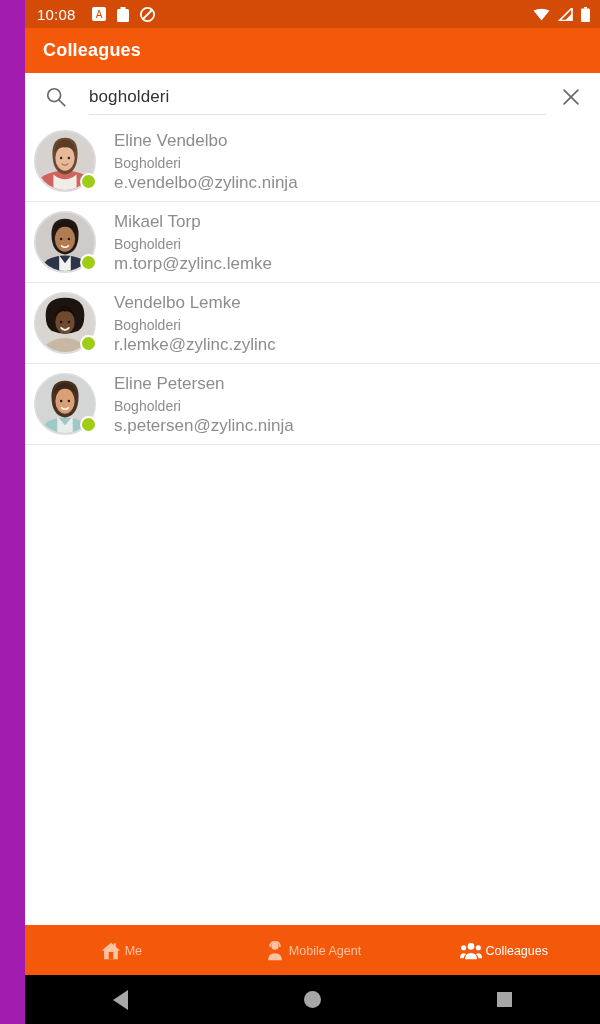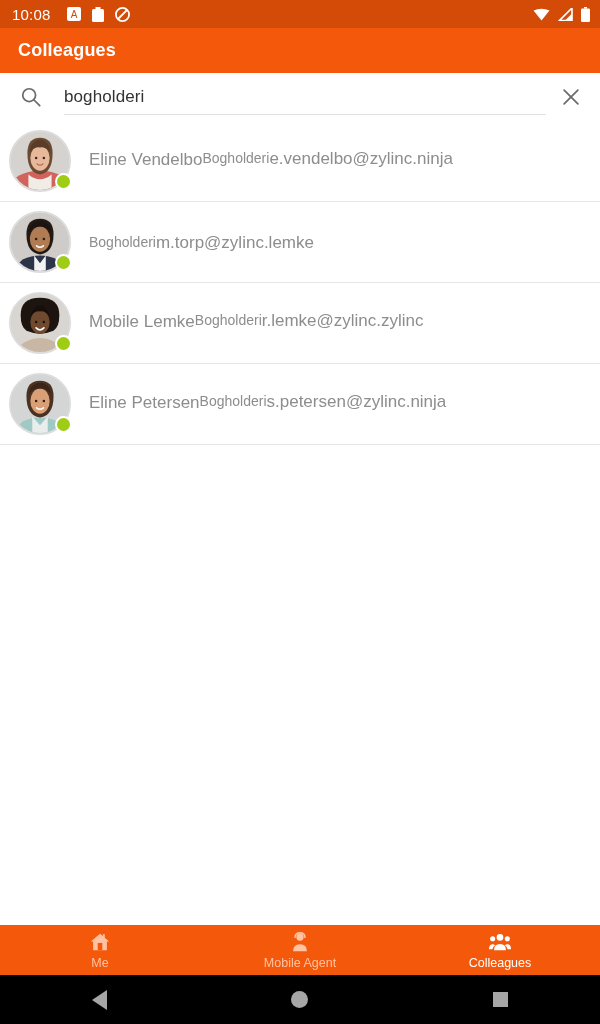--- a/index.html
+++ b/index.html
@@ -2,21 +2,21 @@
 <html><head>
 <meta charset="utf-8">
 <style>
   * { margin:0; padding:0; box-sizing:border-box; }
   html, body {
     width:600px; height:1024px;
     font-family:"Liberation Sans", sans-serif;
     background:#ffffff;
     overflow:hidden;
   }
-  .phone { position:relative; width:600px; height:1024px; display:flex; flex-direction:column; background:#f9a8d4; }
+  .phone { position:relative; width:600px; height:1024px; display:flex; flex-direction:column; background:#a21caf;padding-left:25px; }
 
   
   .statusbar {
     height:28px; background:#d44a07; color:#fff;
     display:flex; align-items:center; padding:0 10px 0 12px;
     font-size:15px; flex:0 0 28px;
   }
   .status-time { font-size:15px; letter-spacing:.2px; color:#fff; }
   .status-left-icons { display:flex; align-items:center; gap:11px; margin-left:16px; }
   .status-right { margin-left:auto; display:flex; align-items:center; gap:8px; }
@@ -60,32 +60,32 @@
     width:62px; height:62px; border-radius:50%;
     border:2px solid #dcdcdc; overflow:hidden; background:#cfcfcf;
     position:relative;
   }
   .avatar svg { display:block; width:100%; height:100%; }
   .presence {
     position:absolute; right:-1px; bottom:2px;
     width:17px; height:17px; border-radius:50%;
     background:#9fcc15; border:2px solid #ffffff;
   }
-  .contact-text { margin-left:18px; display:flex; flex-direction:row; justify-content:center; }
+  .contact-text { margin-left:18px; display:flex; flex-direction:column; justify-content:center; }
   .c-name { font-size:17px; color:#8d8d8d; line-height:22px; margin-bottom:2px; }
   .c-role { font-size:14px; color:#8d8d8d; line-height:19px; }
   .c-mail { font-size:17px; color:#8d8d8d; line-height:19px; }
 
   
   .bottomnav {
     height:50px; background:#f4590b; display:flex; flex:0 0 50px;
     border-top:1px solid #f4590b;
   }
   .navitem {
-    flex:1; display:flex; flex-direction:column;
+    flex:1; display:flex; flex-direction:row;
     align-items:center; justify-content:center; gap:3px;
     color:#ffc3a3;
   }
   .navitem.active { color:#ffffff; }
   .nav-icon { width:22px; height:22px; display:block; }
   .nav-label { font-size:12.5px; line-height:14px; }
 
   
   .sysnav {
     height:49px; background:#000; display:flex; align-items:center;
@@ -190,20 +190,21 @@
             <ellipse cx="30" cy="27" rx="10.5" ry="13" fill="#b07c54"></ellipse>
             <path d="M18 20 q3 -12 12 -12 q9 0 12 12 q-6 -7 -12 -6 q-6 -1 -12 6 Z" fill="#1c1410"></path>
             <circle cx="26" cy="27" r="1.3" fill="#2b1d12"></circle>
             <circle cx="34" cy="27" r="1.3" fill="#2b1d12"></circle>
             <path d="M26.5 34 q3.5 3 7 0" stroke="#ffffff" stroke-width="1.6" fill="none" stroke-linecap="round"></path>
           </svg>
         </div>
         <span class="presence"></span>
       </div>
       <div class="contact-text">
+        <span class="c-name">Mikael Torp</span>
         <span class="c-role">Bogholderi</span>
         <span class="c-mail">m.torp@zylinc.lemke</span>
       </div>
     </div>
 
     <div class="contact-row">
       <div class="avatar-wrap">
         <div class="avatar">
           <svg viewBox="0 0 60 60">
             <rect width="60" height="60" fill="#d9d6d2"></rect>
@@ -212,21 +213,21 @@
             <ellipse cx="30" cy="29" rx="10" ry="12.5" fill="#6f4a2f"></ellipse>
             <path d="M20 23 q3 -11 10 -11 q7 0 10 11 q-5 -6 -10 -5 q-5 -1 -10 5 Z" fill="#150e0a"></path>
             <circle cx="26" cy="29" r="1.3" fill="#1a1008"></circle>
             <circle cx="34" cy="29" r="1.3" fill="#1a1008"></circle>
             <path d="M26 35 q4 4 8 0" stroke="#ffffff" stroke-width="1.8" fill="none" stroke-linecap="round"></path>
           </svg>
         </div>
         <span class="presence"></span>
       </div>
       <div class="contact-text">
-        <span class="c-name">Mobile Lemke</span>
+        <span class="c-name">Vendelbo Lemke</span>
         <span class="c-role">Bogholderi</span>
         <span class="c-mail">r.lemke@zylinc.zylinc</span>
       </div>
     </div>
 
     <div class="contact-row">
       <div class="avatar-wrap">
         <div class="avatar">
           <svg viewBox="0 0 60 60">
             <rect width="60" height="60" fill="#d3d6d4"></rect>

